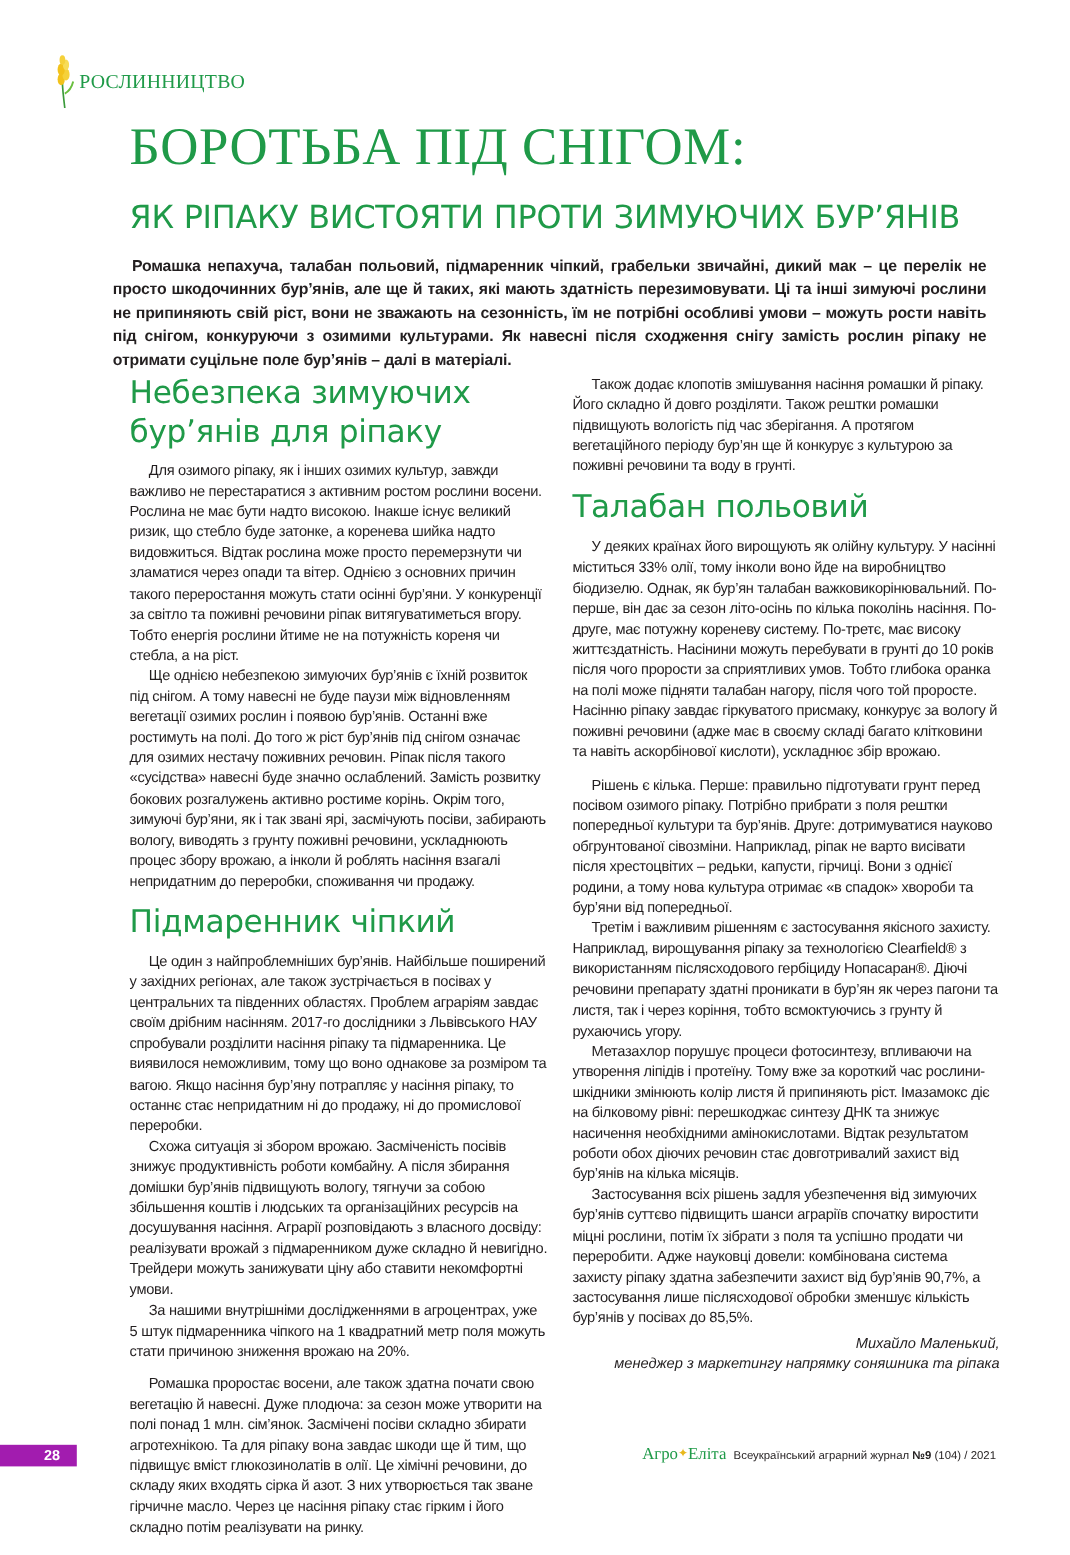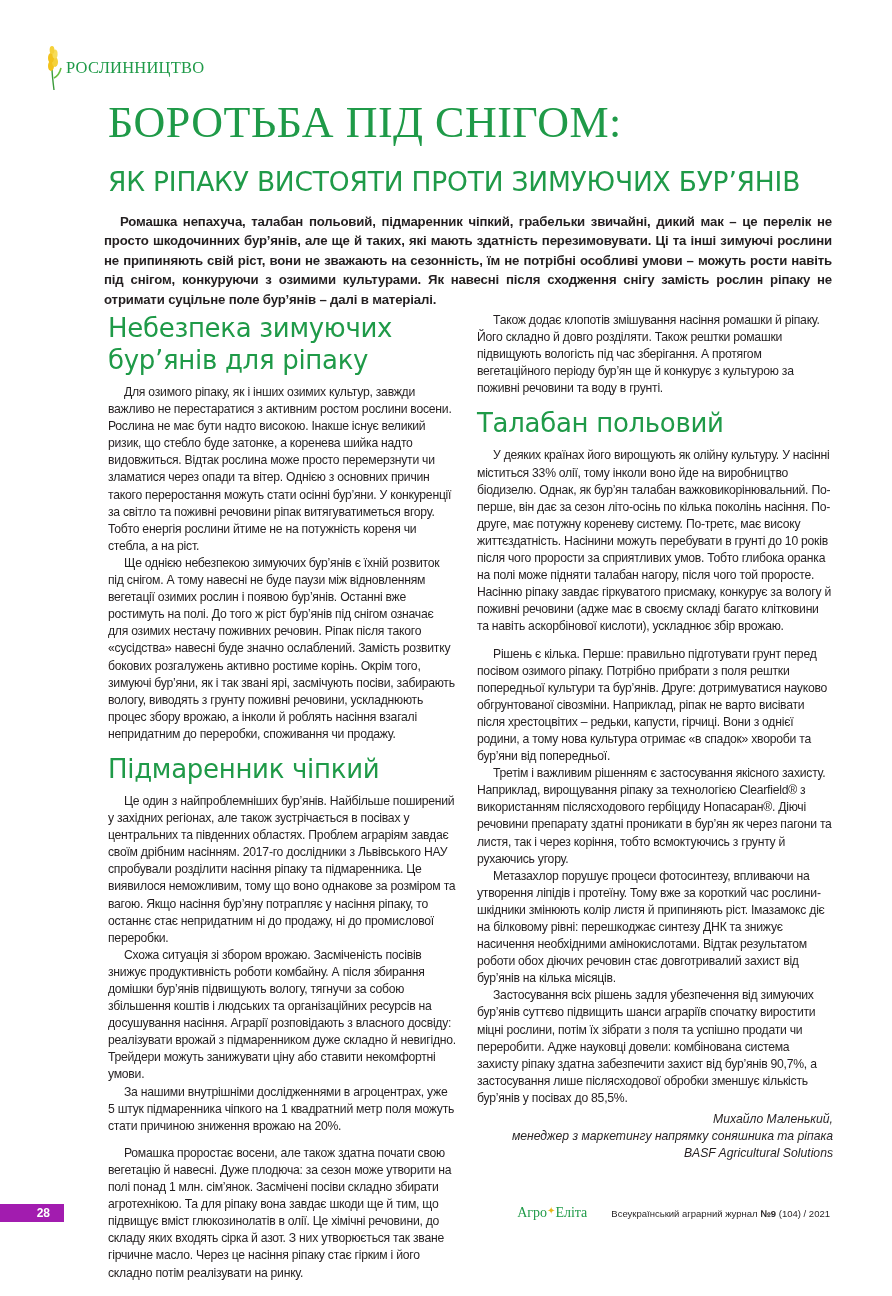--- a/index.html
+++ b/index.html
@@ -5,35 +5,35 @@
   html, body { margin: 0; padding: 0; background: #ffffff; }
   body { width: 892px; height: 1296px; position: relative; overflow: hidden; font-family: "Liberation Sans", sans-serif; color: #231f20; }
 
   .section-tag { position: absolute; left: 42px; top: 44px; display: flex; align-items: center; }
   .section-tag .wheat { width: 22px; height: 48px; }
   .section-tag .label { font-family: "Liberation Serif", serif; color: #1f9a48; font-size: 16.5px; margin-left: 2px; margin-top: 0; letter-spacing: 0.2px; }
 
   .title { position: absolute; left: 108px; top: 88px; width: 740px; font-family: "Liberation Serif", serif; color: #1f9a48; font-size: 44px; line-height: 70px; letter-spacing: 0.5px; white-space: nowrap; }
   .subtitle { position: absolute; left: 108px; top: 164px; width: 740px; font-family: "DejaVu Sans", sans-serif; color: #1f9a48; font-size: 26.5px; line-height: 36px; white-space: nowrap; letter-spacing: -0.2px; }
 
-  .lead { position: absolute; left: 104px; top: 212px; width: 728px; font-family: "Liberation Sans", sans-serif; font-weight: bold; font-size: 13.2px; line-height: 19.4px; text-align: justify; text-indent: 16px; color: #231f20; letter-spacing: -0.15px; }
+  .lead { position: absolute; left: 94px; top: 212px; width: 728px; font-family: "Liberation Sans", sans-serif; font-weight: bold; font-size: 13.2px; line-height: 19.4px; text-align: justify; text-indent: 16px; color: #231f20; letter-spacing: -0.15px; }
 
   .col { position: absolute; top: 312px; width: 348px; }
   .col-left { left: 108px; }
   .col-right { left: 477px; width: 356px; }
 
   .col h2 { font-family: "DejaVu Sans", sans-serif; font-weight: normal; color: #1f9a48; font-size: 26px; line-height: 32px; margin: 0 0 8px 0; letter-spacing: -0.3px; }
   .col p { margin: 0; font-size: 12.2px; line-height: 17.1px; text-indent: 16px; text-align: left; color: #231f20; letter-spacing: -0.25px; }
   .col .gap { height: 10px; }
 
   .signature { text-align: right; font-style: italic; font-size: 12.2px; line-height: 17.1px; margin-top: 4px; color: #231f20; }
 
   .page-badge { position: absolute; left: 0; top: 1204px; width: 64px; height: 18px; background: #a21caf; color: #ffffff; font-weight: bold; font-size: 12px; line-height: 18px; text-align: right; box-sizing: border-box; padding-right: 14px; }
   .footer { position: absolute; right: 62px; top: 1204px; display: flex; align-items: center; height: 18px; }
-  .footer .logo { font-family: "Liberation Serif", serif; color: #1f9a48; font-size: 14px; margin-right: 24px; text-align: center; }
+  .footer .logo { font-family: "Liberation Serif", serif; color: #1f9a48; font-size: 14px; margin-right: 6px; text-align: center; }
   .footer .logo .spark { color: #e8b81c; font-size: 10px; vertical-align: top; }
   .footer .journal { font-size: 9.5px; color: #231f20; }
   .footer .journal b { font-weight: bold; }
 </style>
 </head>
 <body>
 
 <div class="section-tag">
   <svg class="wheat" viewBox="0 0 22 48">
     <path d="M12 46 C11 38 10 30 10 24" stroke="#3a9a3a" stroke-width="1.4" fill="none"></path>
@@ -71,21 +71,20 @@
   <h2>Талабан польовий</h2>
   <p>У деяких країнах його вирощують як олійну культуру. У насінні міститься 33% олії, тому інколи воно йде на виробництво біодизелю. Однак, як бур’ян талабан важковикорінювальний. По-перше, він дає за сезон літо-осінь по кілька поколінь насіння. По-друге, має потужну кореневу систему. По-третє, має високу життєздатність. Насінини можуть перебувати в грунті до 10 років після чого прорости за сприятливих умов. Тобто глибока оранка на полі може підняти талабан нагору, після чого той проросте. Насінню ріпаку завдає гіркуватого присмаку, конкурує за вологу й поживні речовини (адже має в своєму складі багато клітковини та навіть аскорбінової кислоти), ускладнює збір врожаю.</p>
   <div class="gap"></div>
   <p>Рішень є кілька. Перше: правильно підготувати грунт перед посівом озимого ріпаку. Потрібно прибрати з поля рештки попередньої культури та бур’янів. Друге: дотримуватися науково обгрунтованої сівозміни. Наприклад, ріпак не варто висівати після хрестоцвітих – редьки, капусти, гірчиці. Вони з однієї родини, а тому нова культура отримає «в спадок» хвороби та бур’яни від попередньої.</p>
   <p>Третім і важливим рішенням є застосування якісного захисту. Наприклад, вирощування ріпаку за технологією Clearfield® з використанням післясходового гербіциду Нопасаран®. Діючі речовини препарату здатні проникати в бур’ян як через пагони та листя, так і через коріння, тобто всмоктуючись з грунту й рухаючись угору.</p>
   <p>Метазахлор порушує процеси фотосинтезу, впливаючи на утворення ліпідів і протеїну. Тому вже за короткий час рослини-шкідники змінюють колір листя й припиняють ріст. Імазамокс діє на білковому рівні: перешкоджає синтезу ДНК та знижує насичення необхідними амінокислотами. Відтак результатом роботи обох діючих речовин стає довготривалий захист від бур’янів на кілька місяців.</p>
   <p>Застосування всіх рішень задля убезпечення від зимуючих бур’янів суттєво підвищить шанси аграріїв спочатку виростити міцні рослини, потім їх зібрати з поля та успішно продати чи переробити. Адже науковці довели: комбінована система захисту ріпаку здатна забезпечити захист від бур’янів 90,7%, а застосування лише післясходової обробки зменшує кількість бур’янів у посівах до 85,5%.</p>
   <div class="signature">
     <div>Михайло Маленький,</div>
     <div>менеджер з маркетингу напрямку соняшника та ріпака</div>
-    <div>BASF Agricultural Solutions</div>
   </div>
 </div>
 
 <div class="page-badge">28</div>
 <div class="footer">
   <span class="logo">
     <span>Агро</span><span class="spark">✦</span><span>Еліта</span>
   </span>
   <span class="journal">
     <span>Всеукраїнський аграрний журнал </span><b>№9</b><span> (104) / 2021</span>

